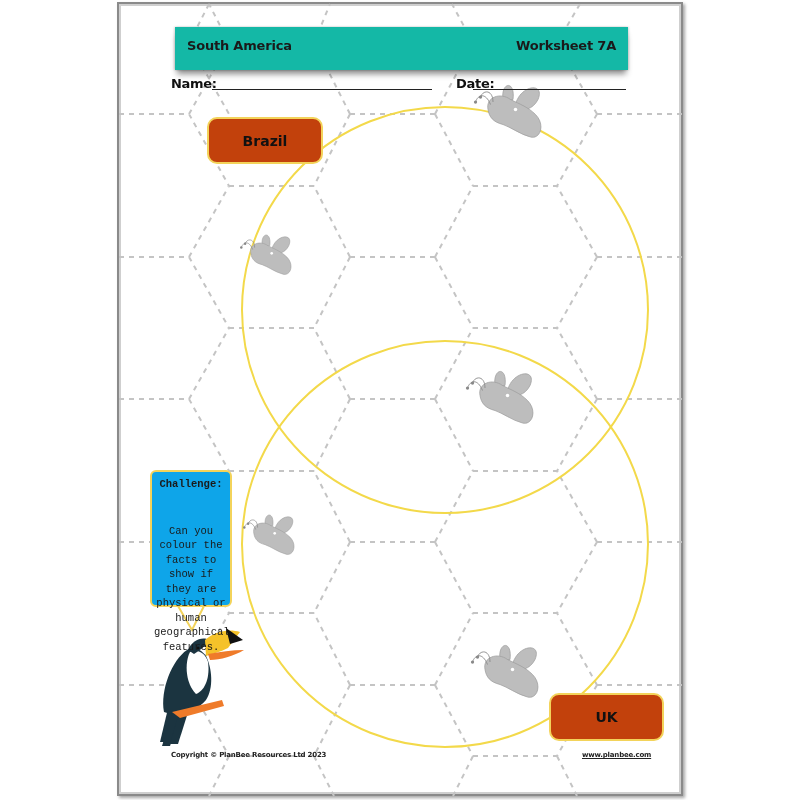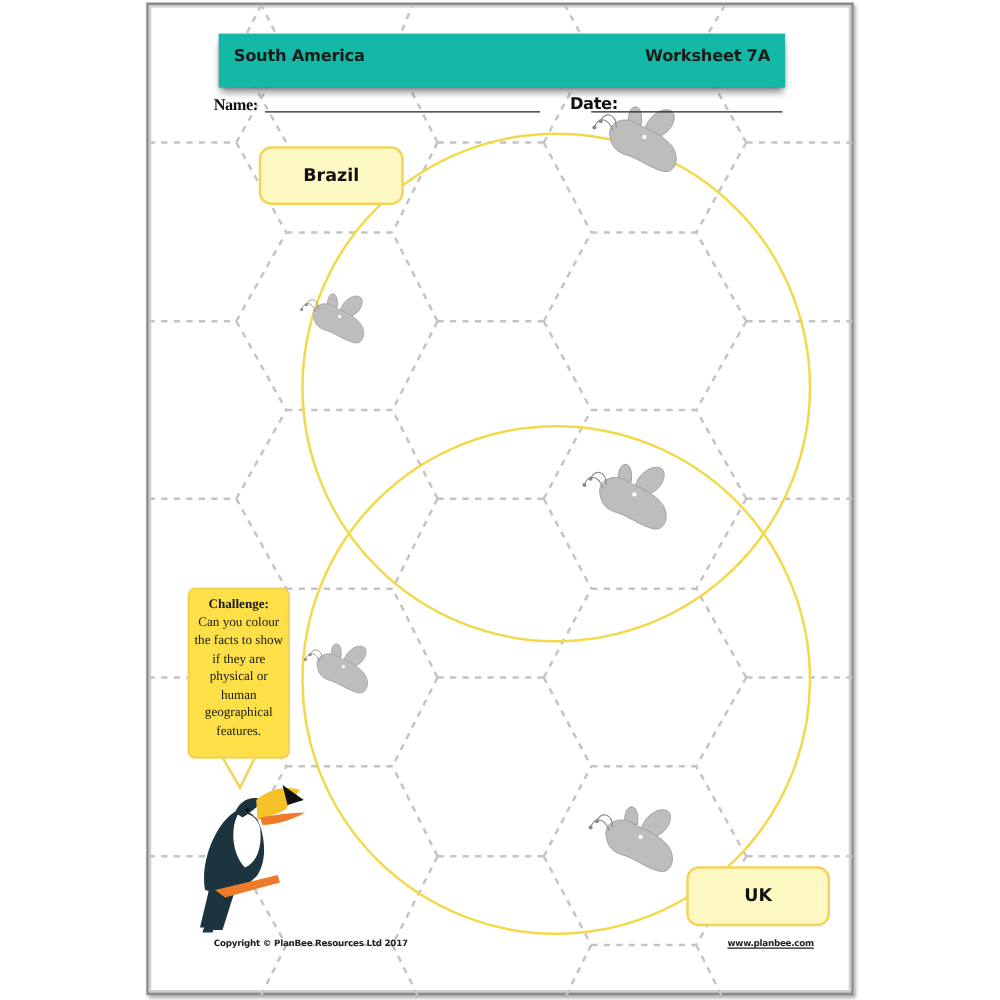--- a/index.html
+++ b/index.html
@@ -23,32 +23,32 @@
       font-size: 13px; color: #1a1a1a; letter-spacing: -0.2px;
     }
     .title-left { left: 12px; }
     .title-right { right: 12px; }
     .field-label {
       position: absolute; top: 76px; font-family: "DejaVu Sans", sans-serif; font-weight: bold;
       font-size: 13px; color: #111; letter-spacing: -0.3px;
     }
     .field-line { position: absolute; top: 89px; height: 0; border-top: 1.5px solid #222; }
     .label-box {
-      position: absolute; background: #fef9c3; border: 2px solid #f3d35a; border-radius: 10px;
+      position: absolute; background: #c2410c; border: 2px solid #f3d35a; border-radius: 10px;
       box-sizing: border-box; display: flex; align-items: center; justify-content: center;
       font-family: "DejaVu Sans", sans-serif; font-weight: bold; font-size: 14px; color: #111;
     }
     .challenge {
       position: absolute; left: 150px; top: 470px; width: 82px; height: 137px;
-      background: #fde047; border: 2px solid #f3d35a; border-radius: 6px; box-sizing: border-box;
-      text-align: center; font-family: Liberation Serif, serif; font-size: 10.5px; line-height: 14.5px;
+      background: #0ea5e9; border: 2px solid #f3d35a; border-radius: 6px; box-sizing: border-box;
+      text-align: center; font-family: Liberation Mono, monospace; font-size: 10.5px; line-height: 14.5px;
       color: #1a1a1a; padding-top: 5px;
     }
     .challenge .ch-title { font-weight: bold; display: block; }
-    .challenge .ch-body { display: block; padding: 0 2px; }
+    .challenge .ch-body { display: block; padding: 0 2px; margin-top: 32px; }
     .footer {
       position: absolute; top: 751px; font-family: "DejaVu Sans", sans-serif; font-weight: bold;
       font-size: 7px; color: #222; letter-spacing: -0.2px;
     }
   </style>
 </head>
 <body>
 
 <div class="page"></div>
 
@@ -126,27 +126,27 @@
     <circle cx="198" cy="648" r="1.6" fill="#111"></circle>
     <path d="M172 712 L222 700 L224 706 L180 718 Z" fill="#ef7b2a"></path>
   </g>
 </svg>
 
 <div class="title-card">
   <span class="title-left">South America</span>
   <span class="title-right">Worksheet 7A</span>
 </div>
 
-<span class="field-label" style="left:171px;font-family:Liberation Serif, serif;">Name:</span>
+<span class="field-label" style="left:171px;">Name:</span>
 <div class="field-line" style="left:212px; width:220px;"></div>
 <span class="field-label" style="left:456px;">Date:</span>
 <div class="field-line" style="left:473px; width:153px;"></div>
 
 <div class="label-box" style="left:207px; top:117px; width:116px; height:47px;">Brazil</div>
 <div class="label-box" style="left:549px; top:693px; width:115px; height:48px;text-align:right;">UK</div>
 
 <div class="challenge">
   <span class="ch-title">Challenge:</span>
   <span class="ch-body">Can you colour the facts to show if they are physical or human geographical features.</span>
 </div>
 
-<span class="footer" style="left:171px;">Copyright © PlanBee Resources Ltd 2017</span>
+<span class="footer" style="left:171px;">Copyright © PlanBee Resources Ltd 2023</span>
 <span class="footer" style="left:582px;text-decoration:underline;">www.planbee.com</span>
 
 </body></html>

